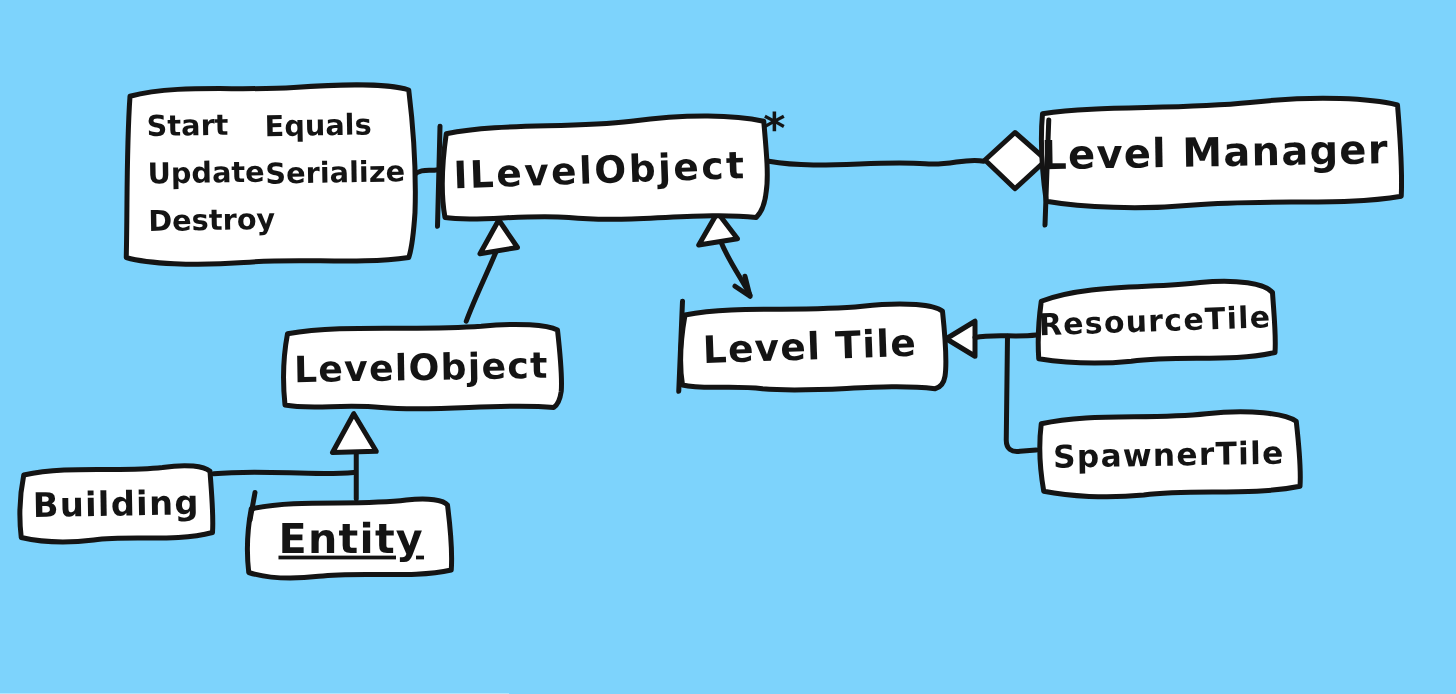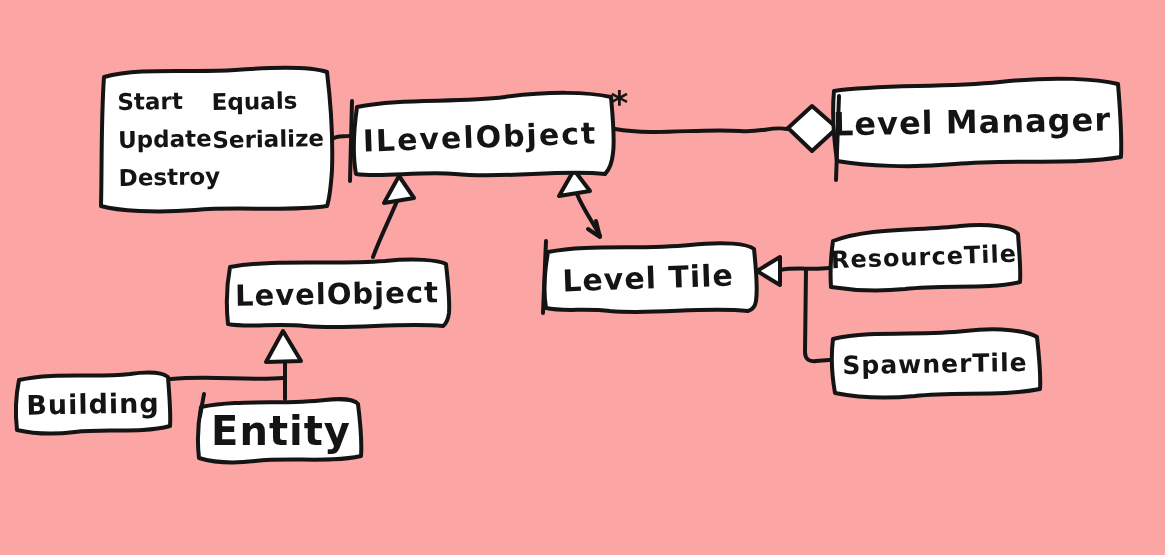--- a/index.html
+++ b/index.html
@@ -1,40 +1,40 @@
 <!DOCTYPE html>
 <html><head>
 <meta charset="utf-8">
 <style>
   html,body{margin:0;padding:0;background:#ffffff;}
   .canvas{
     position:relative;
     width:1165px;height:555px;
-    background:#fca5a5;
+    background:#7dd3fc;
     font-family:"DejaVu Sans",sans-serif;
     overflow:hidden;
   }
   .canvas svg{position:absolute;left:0;top:0;}
   .label{
     position:absolute;
     transform:translate(-50%,-50%);
     white-space:nowrap;
     color:#141414;
     font-weight:bold;
     letter-spacing:1px;
   }
   #lbl-ilevelobject{left:480px;top:137px;font-size:30px;transform:translate(-50%,-50%) rotate(-2deg);letter-spacing:2px;}
   #lbl-star{left:620px;top:103px;font-size:34px;}
   #lbl-levelmanager{left:972px;top:122px;font-size:32px;transform:translate(-50%,-50%) rotate(-1deg);}
   #lbl-levelobject{left:337px;top:294px;font-size:29px;transform:translate(-50%,-50%) rotate(-1deg);}
   #lbl-leveltile{left:648px;top:278px;font-size:30px;transform:translate(-50%,-50%) rotate(-2deg);}
   #lbl-resourcetile{left:924px;top:257px;font-size:24px;transform:translate(-50%,-50%) rotate(-2deg);}
   #lbl-spawnertile{left:935px;top:364px;font-size:25px;transform:translate(-50%,-50%) rotate(-1deg);}
   #lbl-building{left:93px;top:404px;font-size:27px;transform:translate(-50%,-50%) rotate(-1deg);}
-  #lbl-entity{left:281px;top:431px;font-size:40px;}
+  #lbl-entity{left:281px;top:431px;font-size:33px;text-decoration:underline;}
   .mcol{
     position:absolute;
     top:82px;
     color:#141414;
     font-weight:bold;
     font-size:23px;
     line-height:38px;
     letter-spacing:0px;
     transform:rotate(-1deg);
   }

